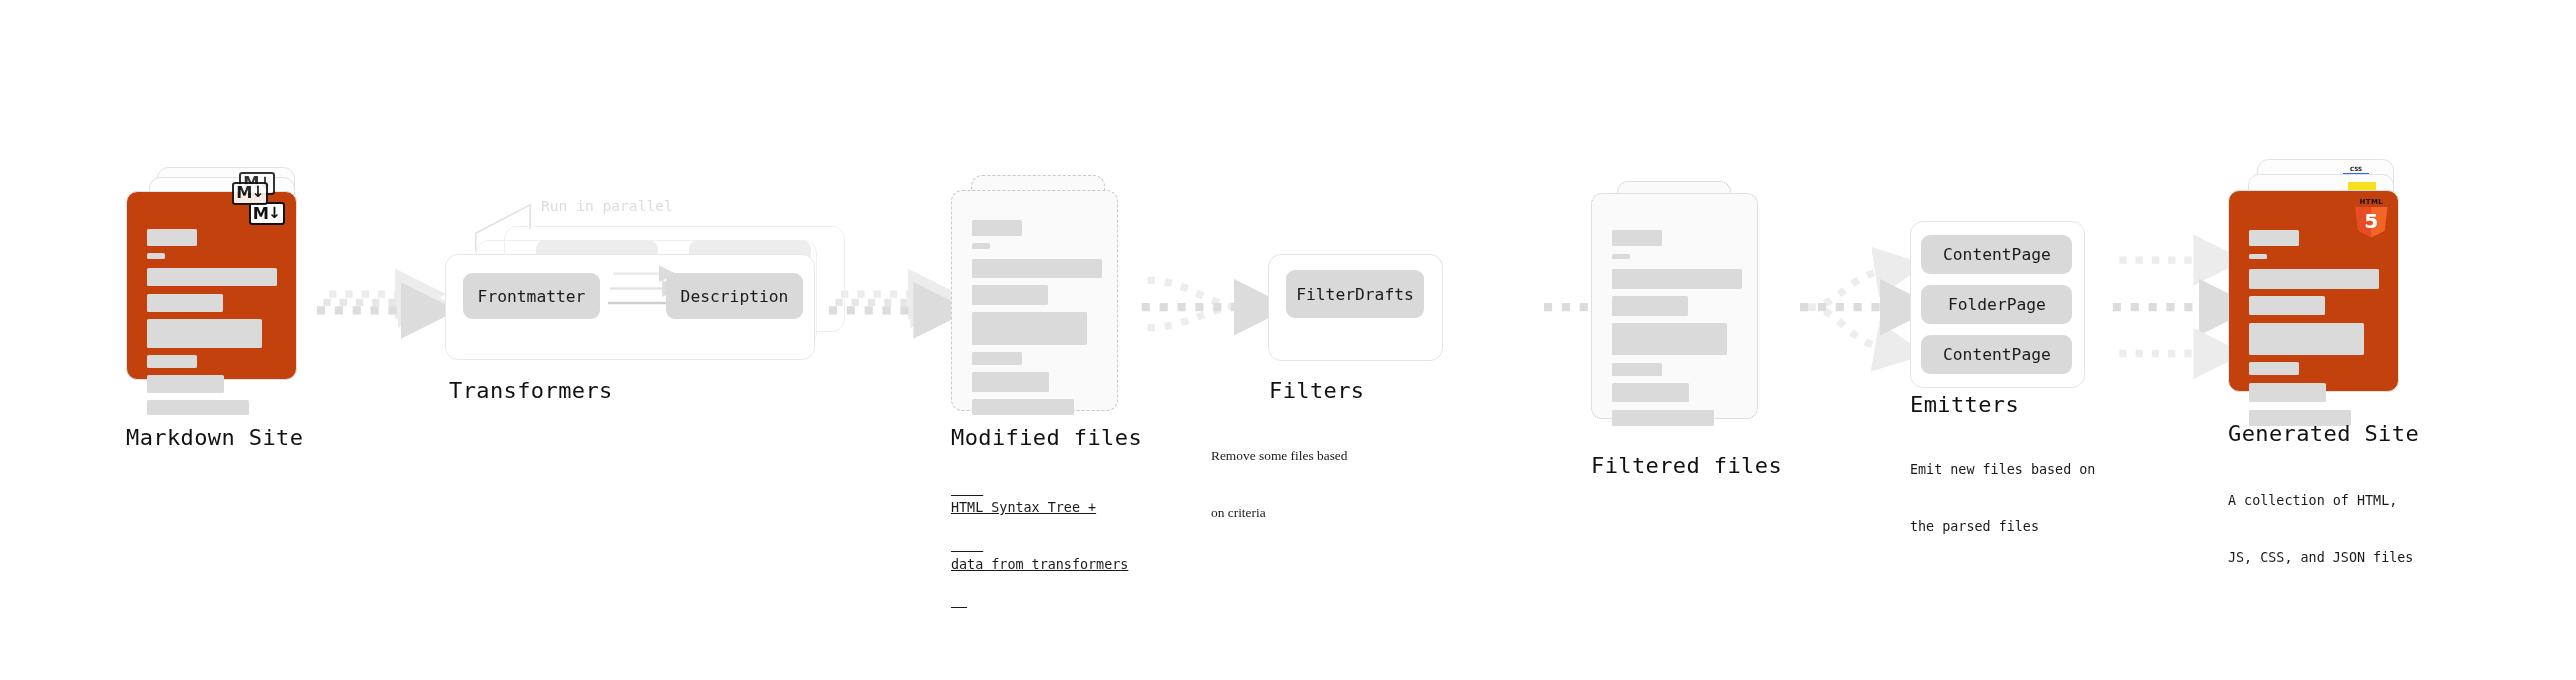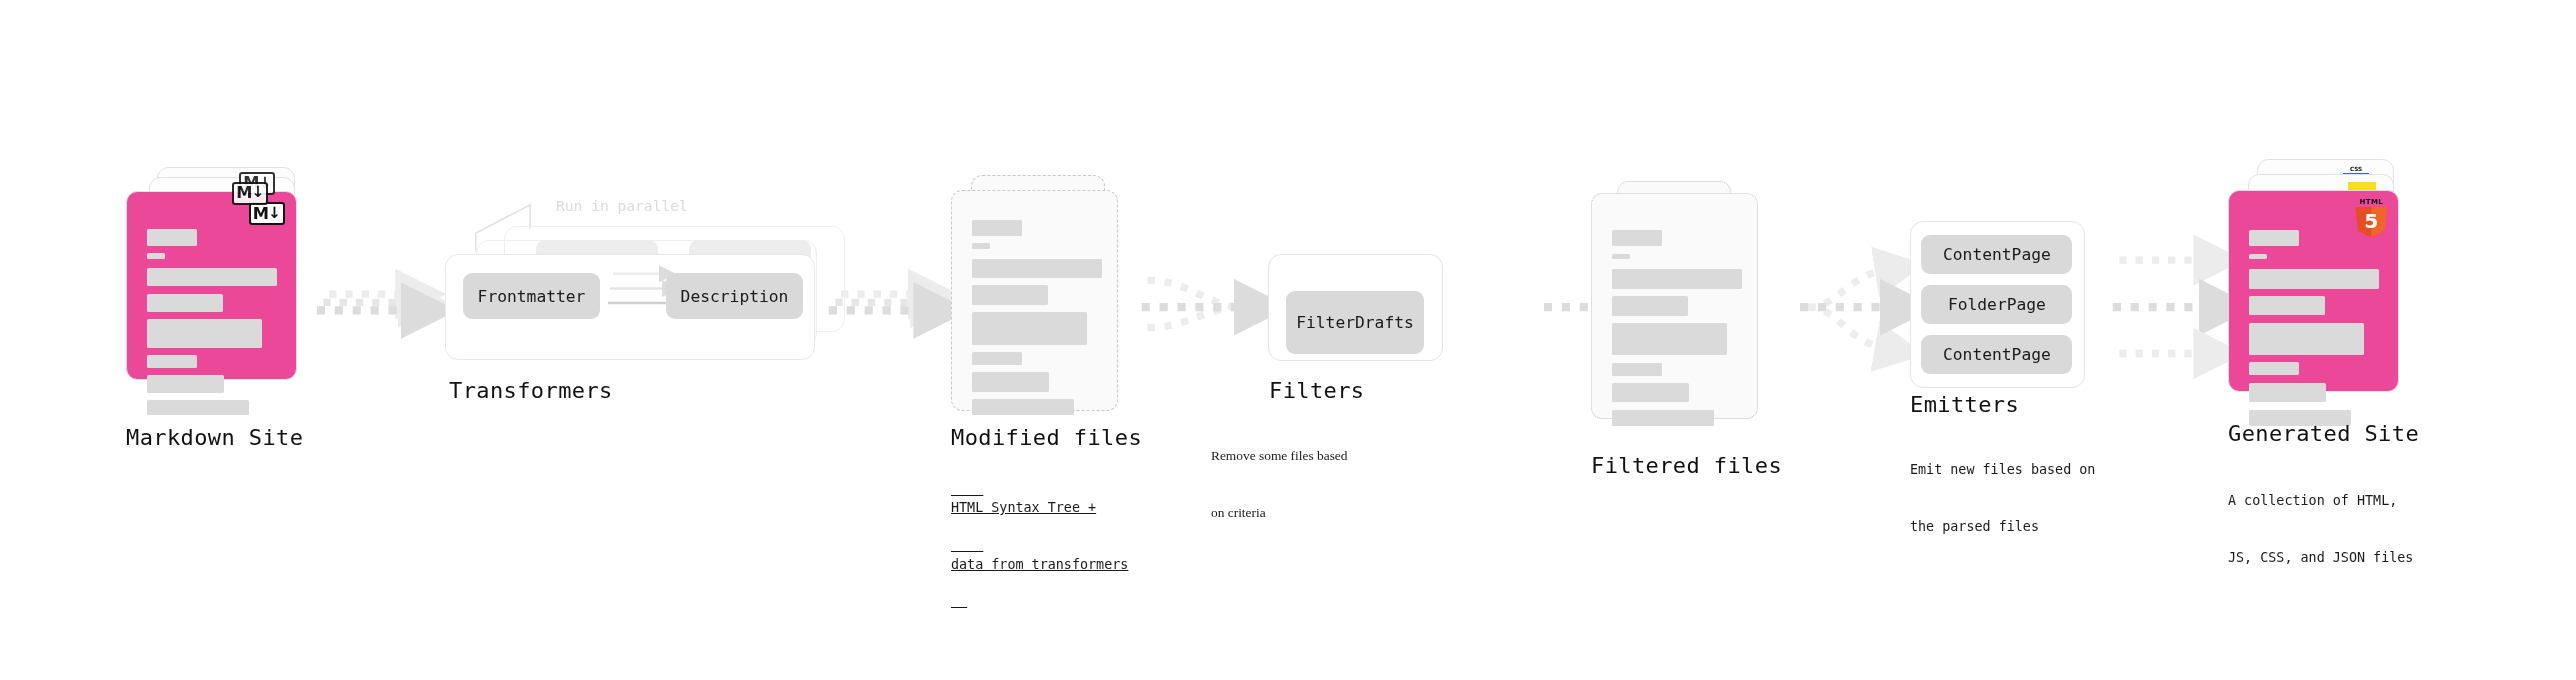--- a/index.html
+++ b/index.html
@@ -18,21 +18,21 @@
     font-size:22px;letter-spacing:0.4px;color:#111;white-space:nowrap;
   }
   .label-sub{
     font-family:"DejaVu Sans Mono","Liberation Mono",monospace;
     font-size:13.4px;line-height:18.7px;color:#1a1a1a;white-space:pre;
   }
 
   
   .doc-stack{position:absolute;}
   .doc-card{
-    position:absolute;background:#ec4899;border:1.3px solid #e2e2e2;
+    position:absolute;background:#c2410c;border:1.3px solid #e2e2e2;
     border-radius:11.4px;box-sizing:border-box;
   }
   .doc-card.dashed{border-style:dashed;border-color:#c9c9c9;background:#fafafa;}
   .doc-card.dotted{border-style:dotted;border-color:#c4c4c4;background:#fafafa;}
   .doc-back{background:#fdfdfd;}
   .doc-lines{position:absolute;left:19.5px;top:37px;right:18px;}
   .dl{background:#dadada;border-radius:1.6px;margin-bottom:7.3px;}
 
   
   .md-badge{
@@ -176,21 +176,21 @@
         <span class="arr">↓</span>
       </div>
   </div>
   <div class="abs label-title" style="left:126px;top:425px;">Markdown Site</div>
 
   <div class="abs" style="left:445px;top:195px;width:414px;height:175px;">
 
     <svg width="341" height="65" style="position:absolute;left:8.1px;top:0;" viewBox="0 0 420 80">
       <path d="M28,70 L28,47 L95,12 L95,42" stroke="#e2e2e2" stroke-width="2" fill="none"></path>
     </svg>
-    <div class="run-label" style="left:111px;top:2.4px;">Run in parallel</div>
+    <div class="run-label" style="left:96px;top:2.4px;">Run in parallel</div>
 
     <div class="gbox faint" style="left:59px;top:31px;width:341px;height:106px;"></div>
     <div class="chip ghost2" style="left:91px;top:45px;width:122px;height:42px;"></div>
     <div class="chip ghost2" style="left:244px;top:45px;width:122px;height:42px;"></div>
 
     <div class="gbox faint" style="left:31px;top:45px;width:341px;height:106px;"></div>
     <div class="chip ghost1" style="left:63px;top:59px;width:122px;height:42px;"></div>
     <div class="chip ghost1" style="left:216px;top:59px;width:122px;height:42px;"></div>
 
     <div class="gbox" style="left:0px;top:59px;width:370px;height:106px;border-color:#e8e8e8;"></div>
@@ -222,21 +222,21 @@
     </div>
   </div>
   <div class="abs label-title" style="left:951px;top:425px;">Modified files</div>
   <div class="abs label-sub" style="left:951px;top:462px;text-decoration:underline;">
     <div>HTML Syntax Tree +</div>
     <div>data from transformers</div>
   </div>
 
   <div class="abs" style="left:1268px;top:254px;">
     <div class="gbox" style="left:0;top:0;width:175px;height:107px;"></div>
-    <div class="chip" style="left:18px;top:37px;width:138px;height:63px;">FilterDrafts</div>
+    <div class="chip" style="left:18px;top:16px;width:138px;height:48px;">FilterDrafts</div>
   </div>
   <div class="abs label-title" style="left:1269px;top:378px;">Filters</div>
   <div class="abs label-sub" style="left:1211px;top:410px;font-family:Liberation Serif, serif;">
     <div>Remove some files based</div>
     <div>on criteria</div>
   </div>
 
   <div class="doc-stack" style="left:1591px;top:181px;">
     <div class="doc-card dotted" style="left:26px;top:0px;width:114px;height:57px;"></div>
     <div class="doc-card dotted" style="left:0px;top:12.2px;width:167px;height:226px;">

